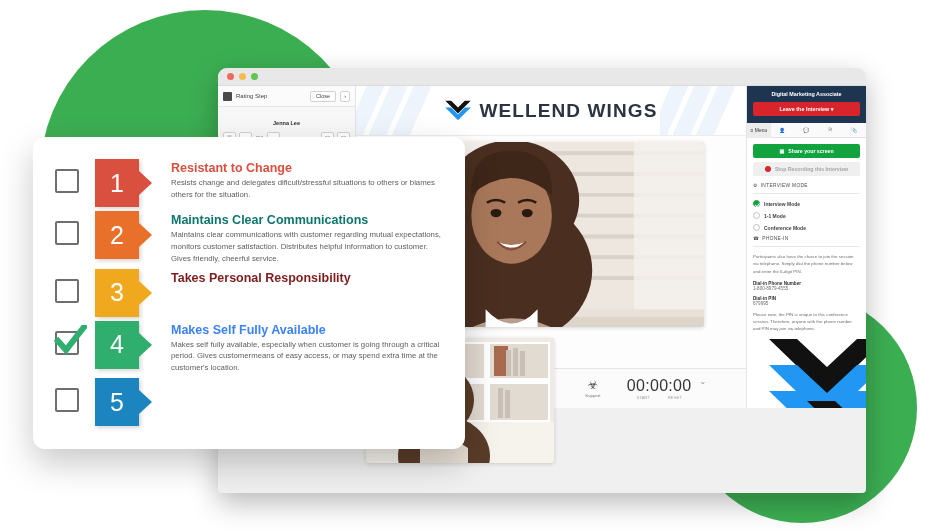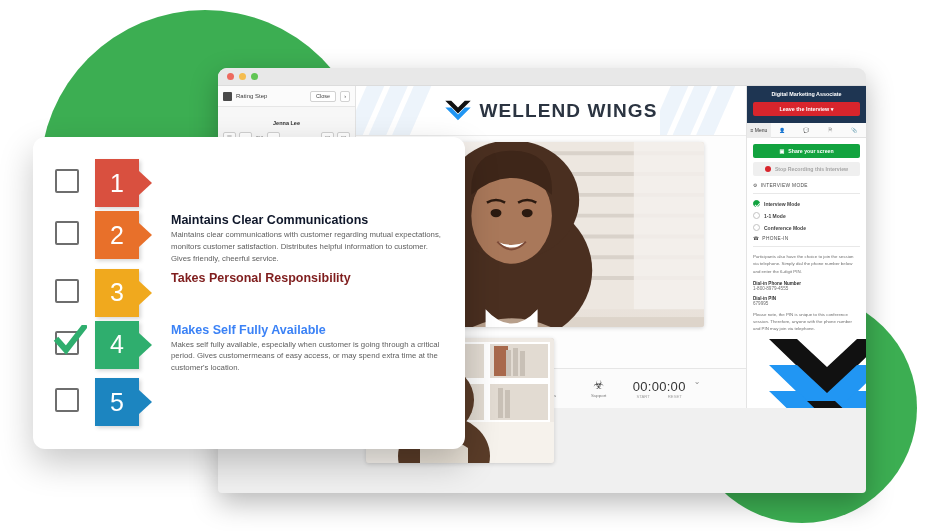--- a/index.html
+++ b/index.html
@@ -105,21 +105,21 @@
 
   .vc-toolbar {
     height: 40px; background: #fbfbfb; border-top: 1px solid #e6e6e6;
     display: flex; align-items: center; justify-content: center; gap: 2px;
   }
   .tb-item { display: flex; flex-direction: column; align-items: center; gap: 2px; width: 52px; }
   .tb-gl { font-size: 12px; color: #4b4b4b; line-height: 1; }
   .tb-lb { font-size: 4.4px; color: #7b7b7b; }
   .tb-caret { font-size: 5px; color: #9a9a9a; align-self: center; margin-top: 4px; }
   .timer-box { display: flex; flex-direction: column; align-items: center; margin-left: 6px; }
-  .timer-val { font-size: 13px; color: #353535; letter-spacing: .3px; }
+  .timer-val { font-size: 16px; color: #353535; letter-spacing: .3px; }
   .timer-sub { display: flex; gap: 18px; }
   .timer-sub span { font-size: 4.2px; color: #a3a3a3; }
   .tb-chevron { font-size: 8px; color: #8d8d8d; margin-left: 6px; align-self: flex-start; margin-top: 8px; }
 
   
   .vc-side { width: 120px; background: #ffffff; border-left: 1px solid #e4e4e4; display: flex; flex-direction: column; }
   .side-top { background: #1e3552; padding: 5px 6px 7px; }
   .side-role { font-size: 5.4px; color: #ffffff; font-weight: bold; text-align: center; margin-bottom: 5px; }
   .leave-btn {
     background: #d8252c; color: #fff; font-size: 5.4px; font-weight: bold;
@@ -444,30 +444,34 @@
   </div>
 
   <div class="card">
 
     <div class="row">
       <div class="chk"></div>
       <div class="tile-wrap">
         <div class="tile" style="background:#d9503f">1</div>
         <div class="arrow" style="border-left-color:#d9503f"></div>
       </div>
+      <div class="txt">
+        <div class="ttl" style="color:#d9503f">Resistant to Change</div>
+        <div class="desc">Resists change and delegates dificult/stressful situations to others or blames others for the situation.</div>
+      </div>
     </div>
 
     <div class="row">
       <div class="chk"></div>
       <div class="tile-wrap">
         <div class="tile" style="background:#e8702a">2</div>
         <div class="arrow" style="border-left-color:#e8702a"></div>
       </div>
       <div class="txt">
-        <div class="ttl" style="color:#0f172a">Maintains Clear Communications</div>
+        <div class="ttl" style="color:#0f766e">Maintains Clear Communications</div>
         <div class="desc">Maintains clear communications with customer regarding mutual expectations, monitors customer satisfaction. Distributes helpful information to customer. Gives friendly, cheerful service.</div>
       </div>
     </div>
 
     <div class="row">
       <div class="chk"></div>
       <div class="tile-wrap">
         <div class="tile" style="background:#f0a91e">3</div>
         <div class="arrow" style="border-left-color:#f0a91e"></div>
       </div>

